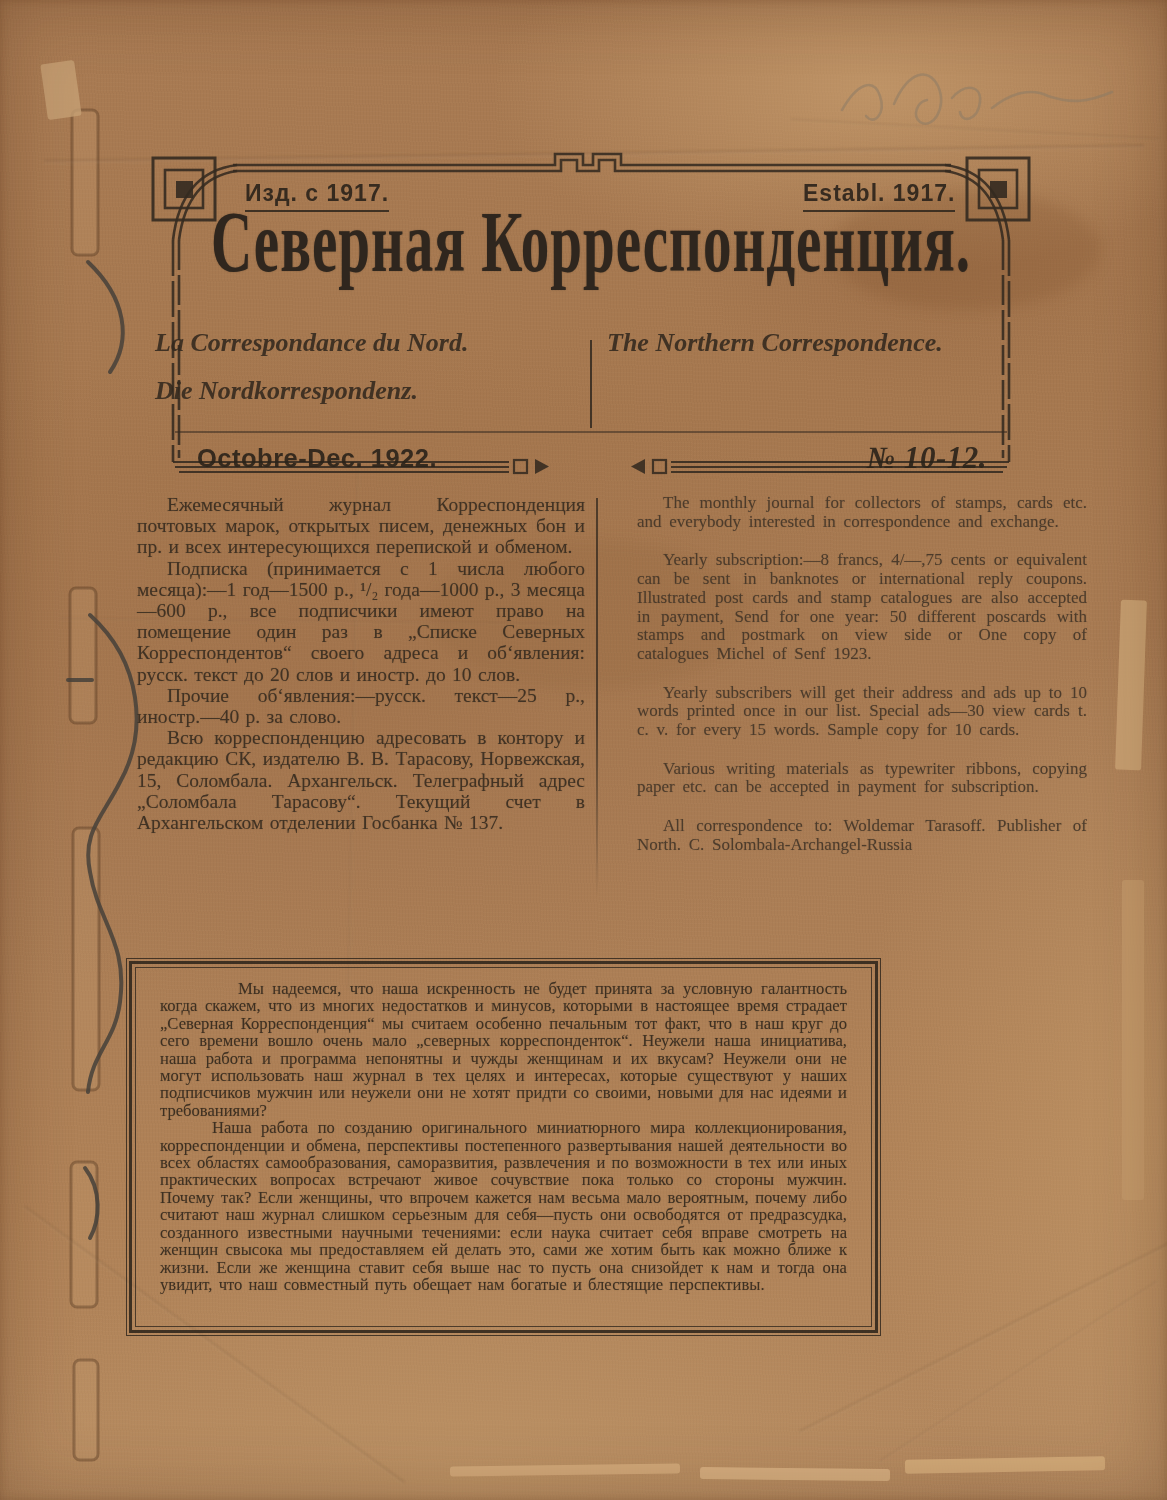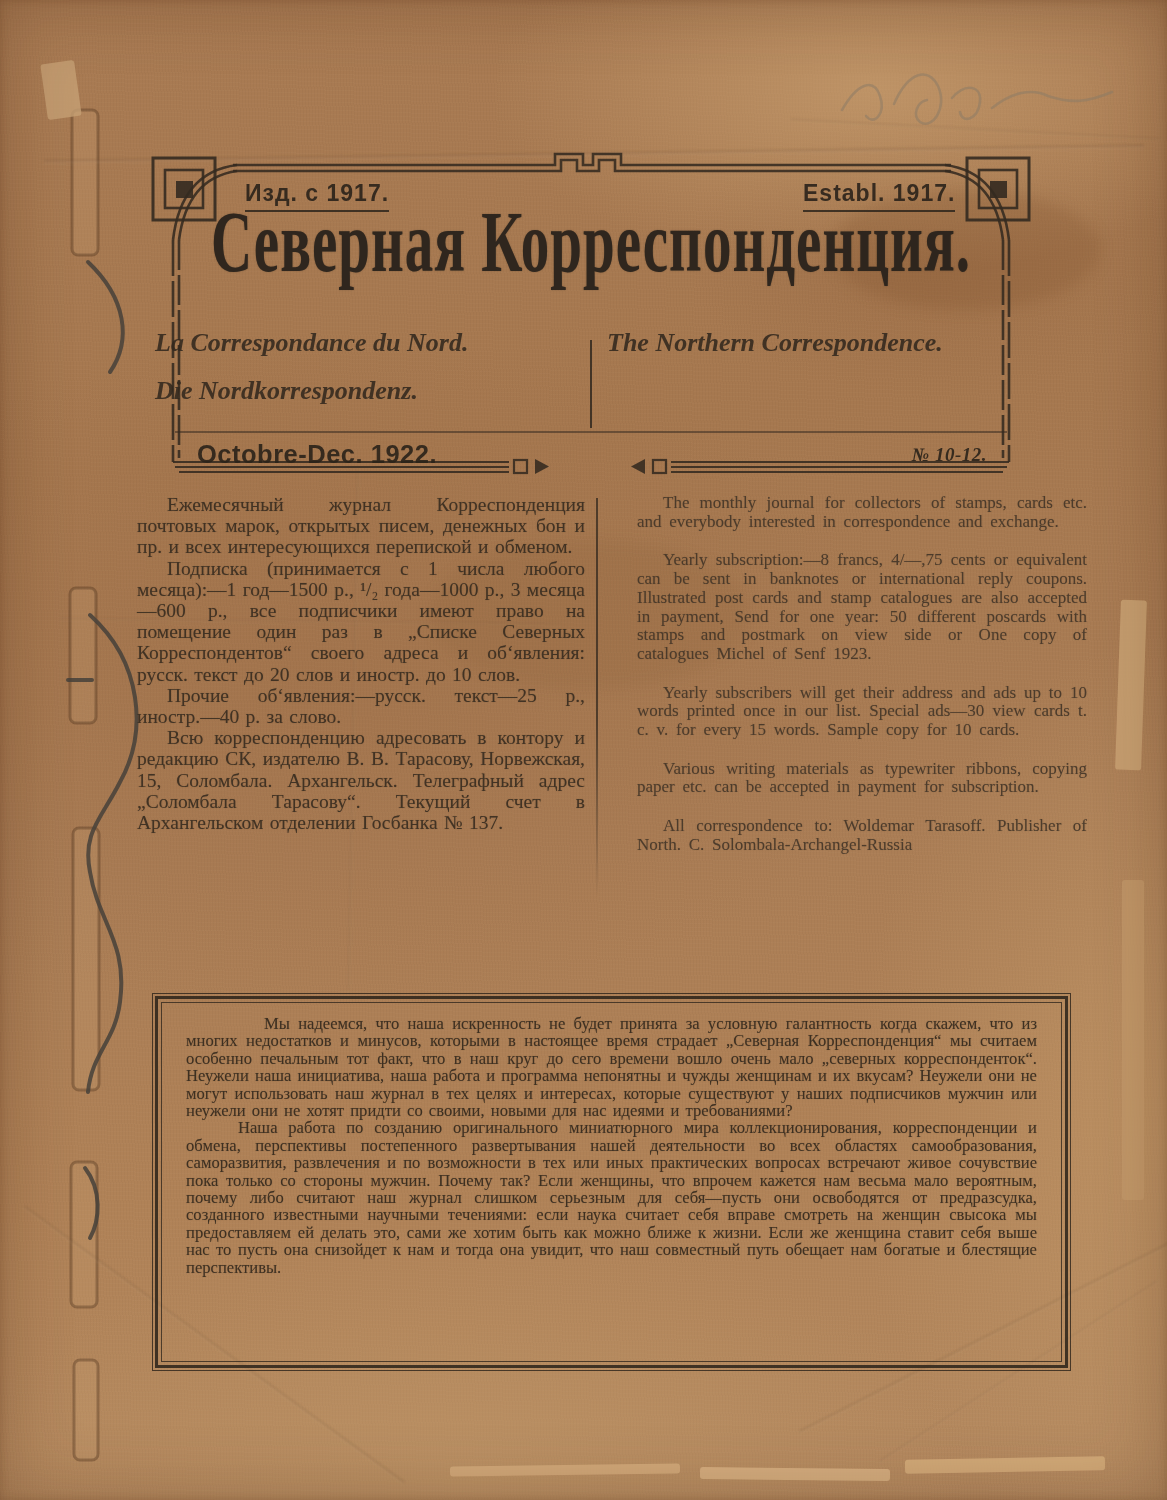--- a/index.html
+++ b/index.html
@@ -66,39 +66,39 @@
   .sub-col{position:absolute;top:0;width:420px;}
   .sub-col.l{left:10px;}
   .sub-col.r{left:462px;}
   .sub-line{margin:0 0 18px 0;white-space:nowrap;}
   .date-row{
     position:absolute;left:52px;top:290px;width:790px;display:flex;
     justify-content:space-between;align-items:center;
     font-family:"Liberation Sans",sans-serif;font-weight:bold;font-size:25.5px;
     color:rgba(42,34,26,0.9);white-space:nowrap;letter-spacing:0.5px;
   }
-  .issue-no{font-family:"Liberation Serif",serif;font-weight:bold;font-style:italic;font-size:19px;}
+  .issue-no{font-family:"Liberation Serif",serif;font-weight:bold;font-style:italic;font-size:31px;}
 
   
   .columns{position:absolute;left:137px;top:494px;width:926px;height:462px;}
   .col{position:absolute;top:0;text-align:justify;}
   .col p{margin:0;}
   .col-divider{
     position:absolute;left:459px;top:4px;width:2px;height:400px;
     background:linear-gradient(to bottom, rgba(50,40,30,0.75) 0 55%, rgba(50,40,30,0.25) 85%, transparent);
   }
   .left-col{left:0;width:448px;font-size:19.5px;line-height:21.2px;
     color:rgba(56,44,32,0.88);text-shadow:0 0 1px rgba(56,44,32,0.35);}
   .left-col p{text-indent:30px;word-spacing:1.5px;}
   .right-col{left:500px;width:450px;font-size:17px;line-height:18.7px;
     color:rgba(62,50,38,0.82);text-shadow:0 0 1px rgba(62,50,38,0.3);}
   .right-col p{text-indent:26px;word-spacing:3.5px;margin-bottom:20px;}
 
   
-  .notice-box{position:absolute;left:152px;top:958px;width:919px;height:378px;margin-top:35px;}
+  .notice-box{position:absolute;left:126px;top:958px;width:755px;height:378px;}
   .nb-outer{position:absolute;inset:0;border:1.5px solid rgba(42,34,25,0.8);}
   .nb-mid{position:absolute;inset:3px;border:3.5px solid rgba(42,34,25,0.85);}
   .nb-inner{position:absolute;inset:9px;border:1px solid rgba(42,34,25,0.75);
     padding:12px 24px 8px 24px;box-sizing:border-box;
     font-size:16.6px;line-height:17.4px;text-align:justify;
     color:rgba(50,40,29,0.88);text-shadow:0 0 1px rgba(50,40,29,0.3);}
   .nb-inner p{margin:0;word-spacing:2px;}
   .nb-inner p.p1{text-indent:78px;}
   .nb-inner p.p2{text-indent:52px;}
 </style>

